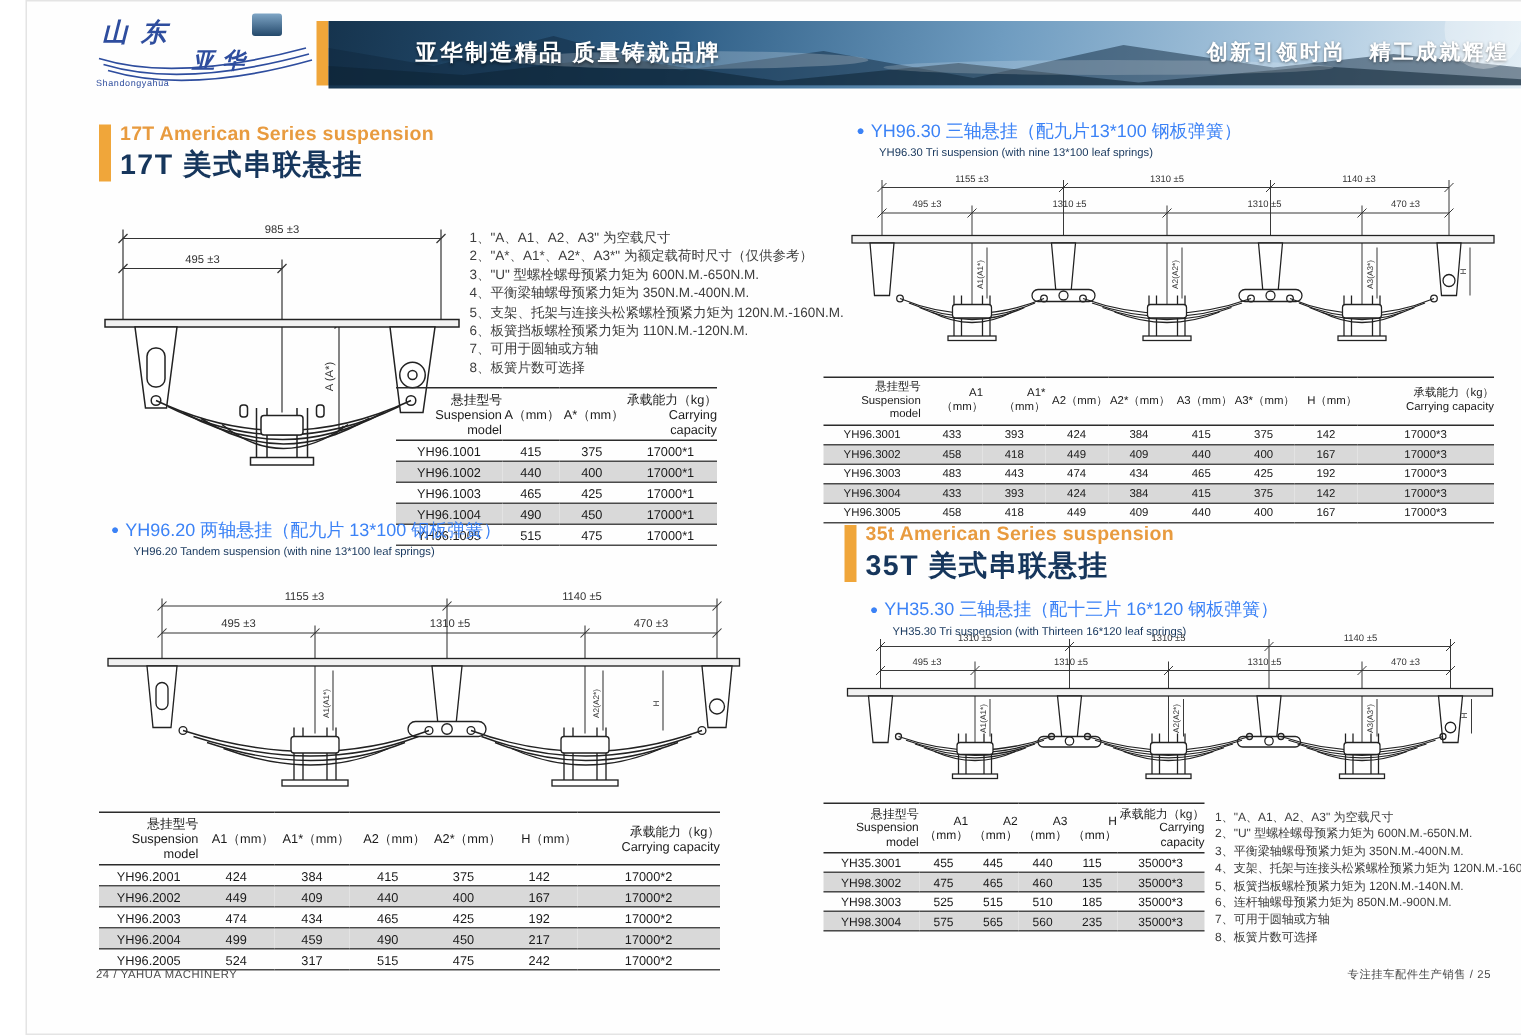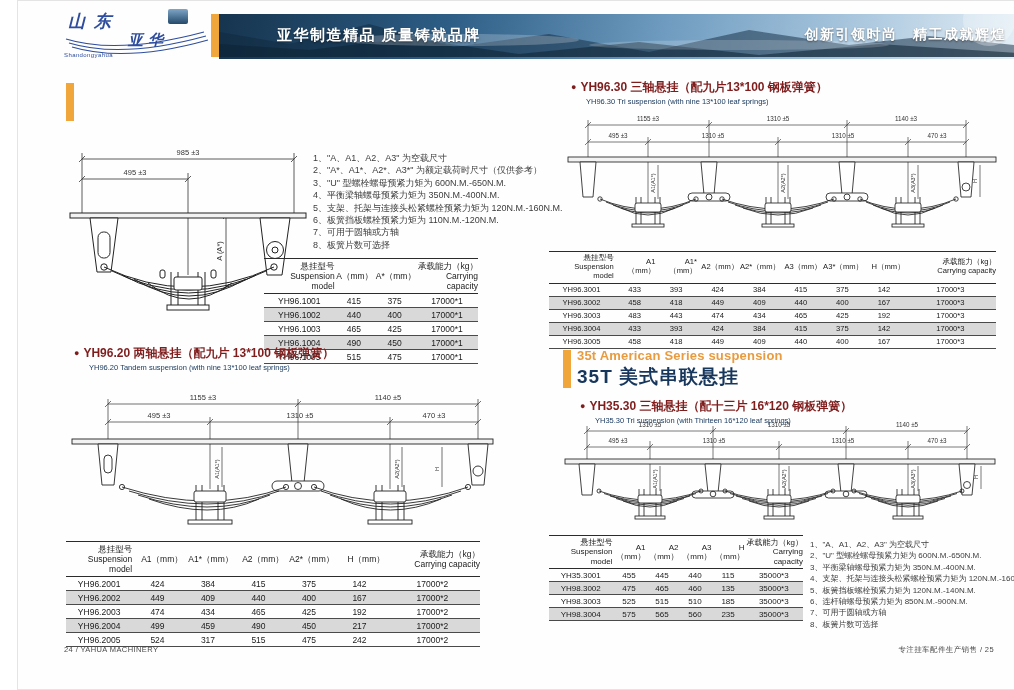--- a/index.html
+++ b/index.html
@@ -10,21 +10,21 @@
 
   
   .orange-bar{background:#F0A63A;}
   .banner{background:linear-gradient(100deg,#16344e 0%,#2d5d85 28%,#6f9cc0 55%,#aac7de 78%,#e9f2f8 100%);}
   .banner-txt{color:#fff;font-weight:bold;font-size:15px;letter-spacing:1.5px;
               text-shadow:0 1px 2px rgba(0,0,0,.45);white-space:nowrap;}
 
   
   .head-en{color:#E89B3F;font-size:13px;font-weight:bold;letter-spacing:.2px;}
   .head-cn{color:#16365C;font-size:19px;font-weight:bold;margin-top:1px;letter-spacing:1px;}
-  .sub-cn{color:#7f1d1d;font-size:12px;font-weight:bold;white-space:nowrap;}
+  .sub-cn{color:#3b82f6;font-size:12px;font-weight:normal;white-space:nowrap;}
   .sub-en{color:#16365C;font-size:7.5px;margin-left:15px;margin-top:1px;white-space:nowrap;}
   .bullet{font-size:9px;margin-right:4px;vertical-align:1px;}
 
   
   .notes{font-size:9px;color:#3c3c3c;line-height:12.4px;white-space:nowrap;}
   .notes-r{font-size:8px;color:#3c3c3c;line-height:11.4px;white-space:nowrap;}
 
   
   .spec{border-collapse:collapse;table-layout:fixed;width:100%;text-align:center;color:#1a1a1a;
         border-top:1.6px solid #2b2b2b;border-bottom:1.6px solid #2b2b2b;}
@@ -77,20 +77,24 @@
       <path d="M0,43 L0,30 L90,36 L190,24 L300,40 L420,28 L540,41 L660,30 L813,40 L813,43 Z" fill="#0c2233" opacity="0.55"></path>
       <ellipse cx="240" cy="26" rx="120" ry="6" fill="#ffffff" opacity="0.22"></ellipse>
       <ellipse cx="520" cy="31" rx="150" ry="5" fill="#ffffff" opacity="0.18"></ellipse>
       <circle cx="770" cy="6" r="26" fill="#ffffff" opacity="0.3"></circle>
     </svg>
     <div class="abs banner-txt" style="left:58px;top:12px">亚华制造精品 质量铸就品牌</div>
     <div class="abs banner-txt" style="right:26px;top:12px;font-size:14px">创新引领时尚　精工成就辉煌</div>
   </div>
 
   <div class="abs orange-bar" style="left:48px;top:82px;width:8px;height:38px"></div>
+  <div class="abs" style="left:62px;top:80px">
+    <div class="head-en">17T American Series suspension</div>
+    <div class="head-cn">17T 美式串联悬挂</div>
+  </div>
 
   <svg class="draw" style="left:50px;top:138px" width="240" height="215" viewBox="0 0 240 215">
     <g stroke="#333" stroke-width="0.8" fill="none">
       <line x1="14" y1="14" x2="14" y2="74"></line>
         <line x1="226" y1="14" x2="226" y2="74"></line>
       <line x1="120" y1="34" x2="120" y2="136"></line>
       <line x1="14" y1="20" x2="226" y2="20"></line>
         <line x1="14" y1="40" x2="120" y2="40"></line>
       <line x1="11" y1="23" x2="17" y2="17"></line>
         <line x1="223" y1="23" x2="229" y2="17"></line>

